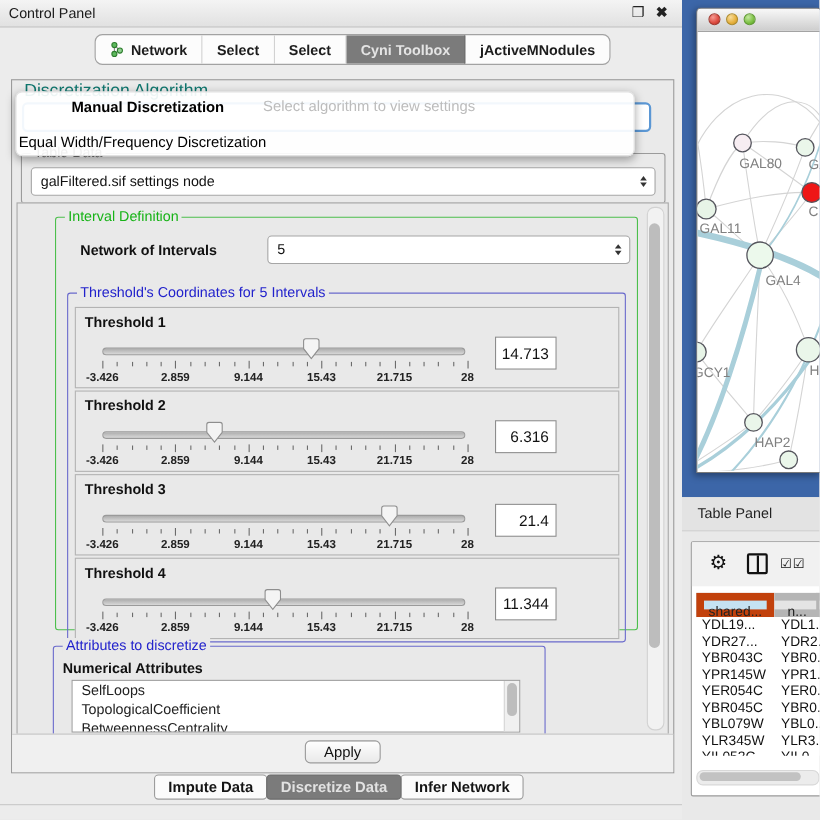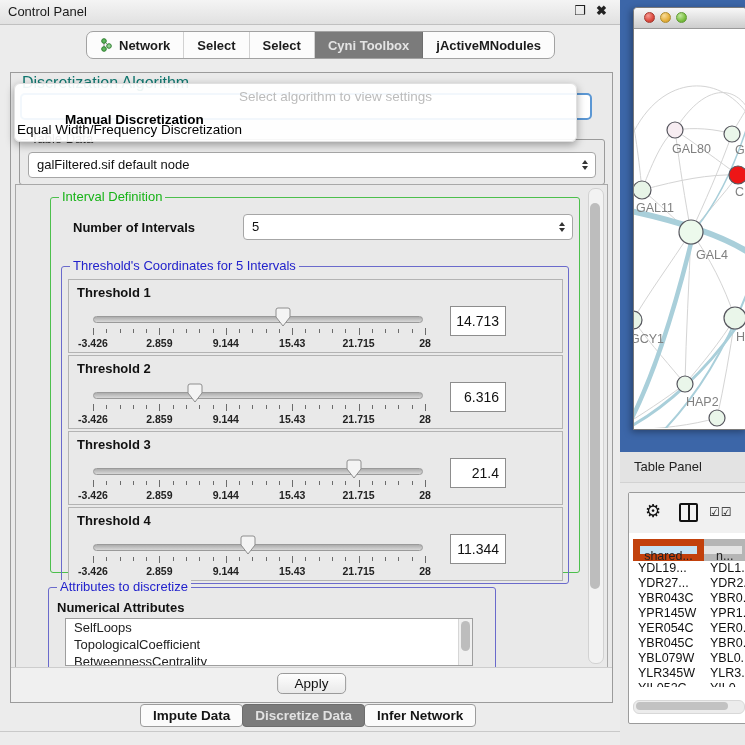--- a/index.html
+++ b/index.html
@@ -139,32 +139,32 @@
       </div>
       <div class="navtab">
         <span>jActiveMNodules</span>
       </div>
     </div>
 
   <div id="outer">
     <div class="group" id="g-tabledata">
       <span class="legend">Table Data</span>
       <div class="combo" id="c-tabledata">
-        <span class="val">galFiltered.sif default node</span>
+        <span class="val">galFiltered.sif settings node</span>
         <span class="spin">
             <i class="up"></i>
             <i class="dn"></i>
           </span>
       </div>
     </div>
 
     <div id="inner">
       <div class="group" id="g-interval">
         <span class="legend">Interval Definition</span>
-        <span id="lbl-numint">Number of Intervals</span>
+        <span id="lbl-numint">Network of Intervals</span>
         <div class="combo" id="c-numint">
           <span class="val">5</span>
           <span class="spin">
               <i class="up"></i>
               <i class="dn"></i>
             </span>
         </div>
         <div class="group" id="g-thresh">
           <span class="legend">Threshold's Coordinates for 5 Intervals</span>
           <div id="tpanels">
@@ -368,21 +368,21 @@
 
     <div id="bottombar">
       <button id="applybtn">Apply</button>
     </div>
   </div>
 
   <span id="algolabel">Discretization Algorithm</span>
   <div id="combo-behind"></div>
   <div id="popup">
     <div class="hint">Select algorithm to view settings</div>
-  <div class="opt b" style="top: 28px; padding-left: 48px;">Manual Discretization</div>
+  <div class="opt b" style="top: 6px; padding-left: 48px;">Manual Discretization</div>
       <div class="opt" style="top: 38px;">Equal Width/Frequency Discretization</div>
     </div>
 
   <div id="modetabs">
       <div class="mtab">Impute Data</div>
       <div class="mtab sel">Discretize Data</div>
       <div class="mtab">Infer Network</div>
     </div>
   <div id="botline"></div>
 </div>

